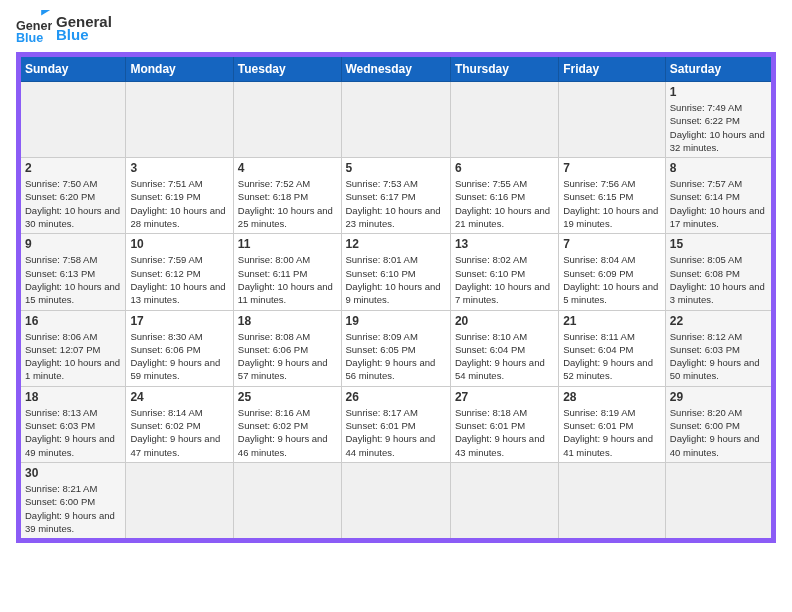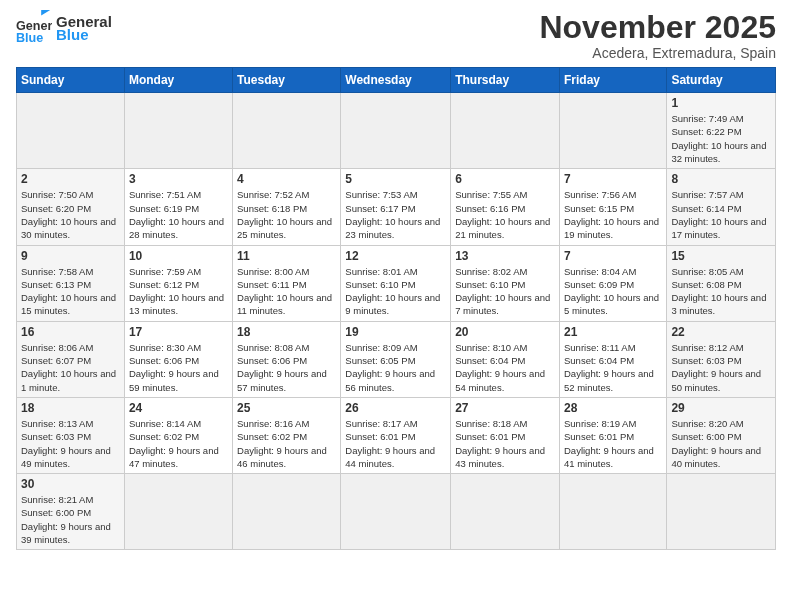--- a/index.html
+++ b/index.html
@@ -40,21 +40,21 @@
       line-height: 1.1;
     }
     .location {
       font-size: 14px;
       color: #555;
     }
     
     .calendar {
       width: 100%;
       border-collapse: collapse;
-      border: 1px solid #8b5cf6;
+      border: 5px solid #8b5cf6;
     }
     .calendar th {
       background: #1565C0;
       color: #fff;
       font-size: 12px;
       font-weight: bold;
       padding: 5px 4px;
       text-align: left;
       border: 1px solid #1255a0;
     }
@@ -101,24 +101,20 @@
       <svg class="logo-icon" viewBox="0 0 40 40" xmlns="http://www.w3.org/2000/svg">
         <text x="0" y="22" font-size="14" font-weight="bold" fill="#333" font-family="Arial">General</text>
         <text x="0" y="36" font-size="14" font-weight="bold" fill="#2196F3" font-family="Arial">Blue</text>
 
         <polygon points="28,2 38,8 28,14" fill="#2196F3" transform="translate(0,-8)"></polygon>
       </svg>
       <div style="display:flex;flex-direction:column;line-height:1.15;">
         <span style="font-size:15px;font-weight:bold;color:#333;">General</span>
         <span style="font-size:15px;font-weight:bold;color:#2196F3;margin-top:-4px;">Blue</span>
       </div>
-    </div>
-    <div class="title-block">
-      <div class="month-title">November 2025</div>
-      <div class="location">Acedera, Extremadura, Spain</div>
     </div>
   </div>
 
   <table class="calendar">
     <thead>
       <tr>
         <th>Sunday</th>
         <th>Monday</th>
         <th>Tuesday</th>
         <th>Wednesday</th>
@@ -227,21 +223,21 @@
             <span class="day-number">15</span>
             <div class="day-info" style="white-space: pre-line;">Sunrise: 8:05 AM
 Sunset: 6:08 PM
 Daylight: 10 hours and 3 minutes.</div>
           </td>
         </tr>
         <tr>
           <td class="weekend-col">
             <span class="day-number">16</span>
             <div class="day-info" style="white-space: pre-line;">Sunrise: 8:06 AM
-Sunset: 6:07 PM
+Sunset: 12:07 PM
 Daylight: 10 hours and 1 minute.</div>
           </td>
           <td>
             <span class="day-number">17</span>
             <div class="day-info" style="white-space: pre-line;">Sunrise: 8:30 AM
 Sunset: 6:06 PM
 Daylight: 9 hours and 59 minutes.</div>
           </td>
           <td>
             <span class="day-number">18</span>

